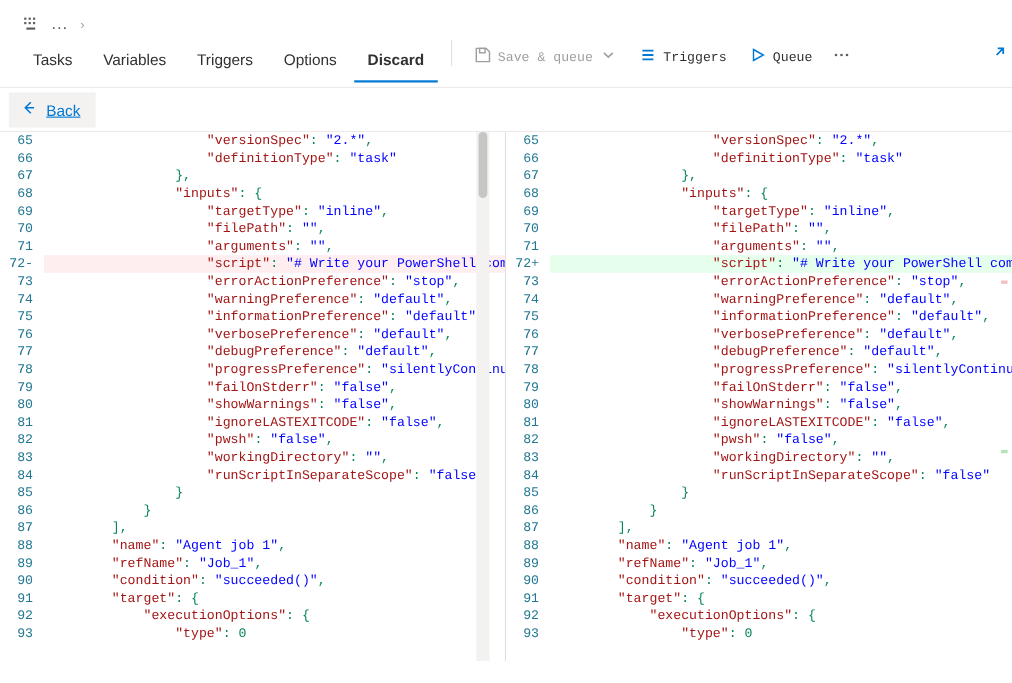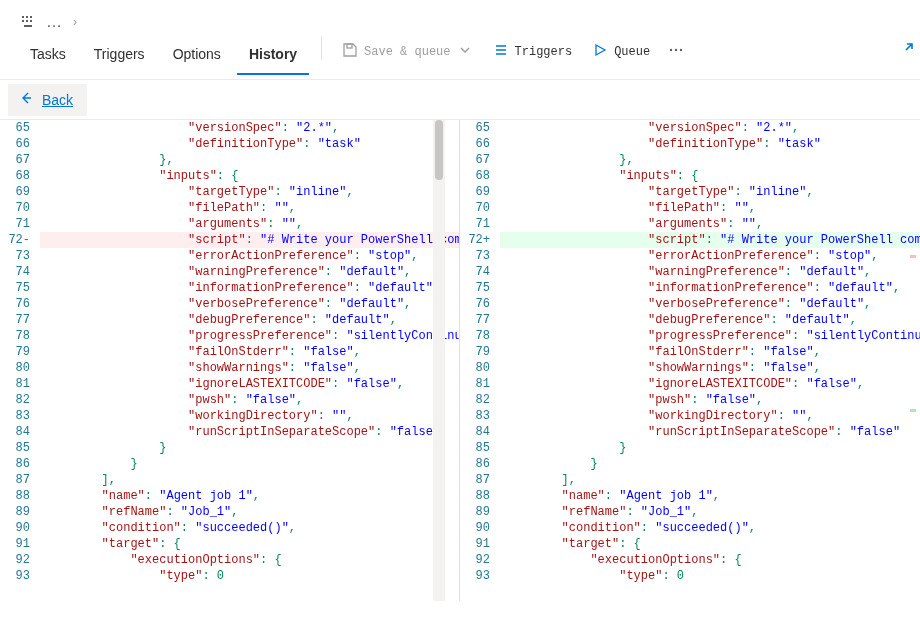--- a/index.html
+++ b/index.html
@@ -63,23 +63,24 @@
         <rect x="10" y="6" width="2" height="2" fill="#605e5c"></rect>
         <rect x="4" y="11" width="8" height="2" fill="#605e5c"></rect>
       </svg>
   </span>
   <span class="bc-dots">…</span>
   <span class="chev">›</span>
 </div>
 
 <div class="tabs">
   <div class="tab">Tasks</div>
+  <div class="tab">Variables</div>
   <div class="tab">Triggers</div>
   <div class="tab">Options</div>
-  <div class="tab active">History</div>
+  <div class="tab active">Discard</div>
   <div class="tsep"></div>
 
   <div class="cmd">
     <span><svg viewBox="0 0 16 16">
           <path d="M2 2h9l3 3v9H2z" fill="none" stroke="#a19f9d" stroke-width="1.3"></path>
           <rect x="5" y="2" width="5" height="4" fill="none" stroke="#a19f9d" stroke-width="1.3"></rect>
         </svg></span>
     <span>Save &amp; queue</span>
     <span><svg viewBox="0 0 16 16">
           <path d="M4 6l4 4 4-4" fill="none" stroke="#a19f9d" stroke-width="1.5"></path>

